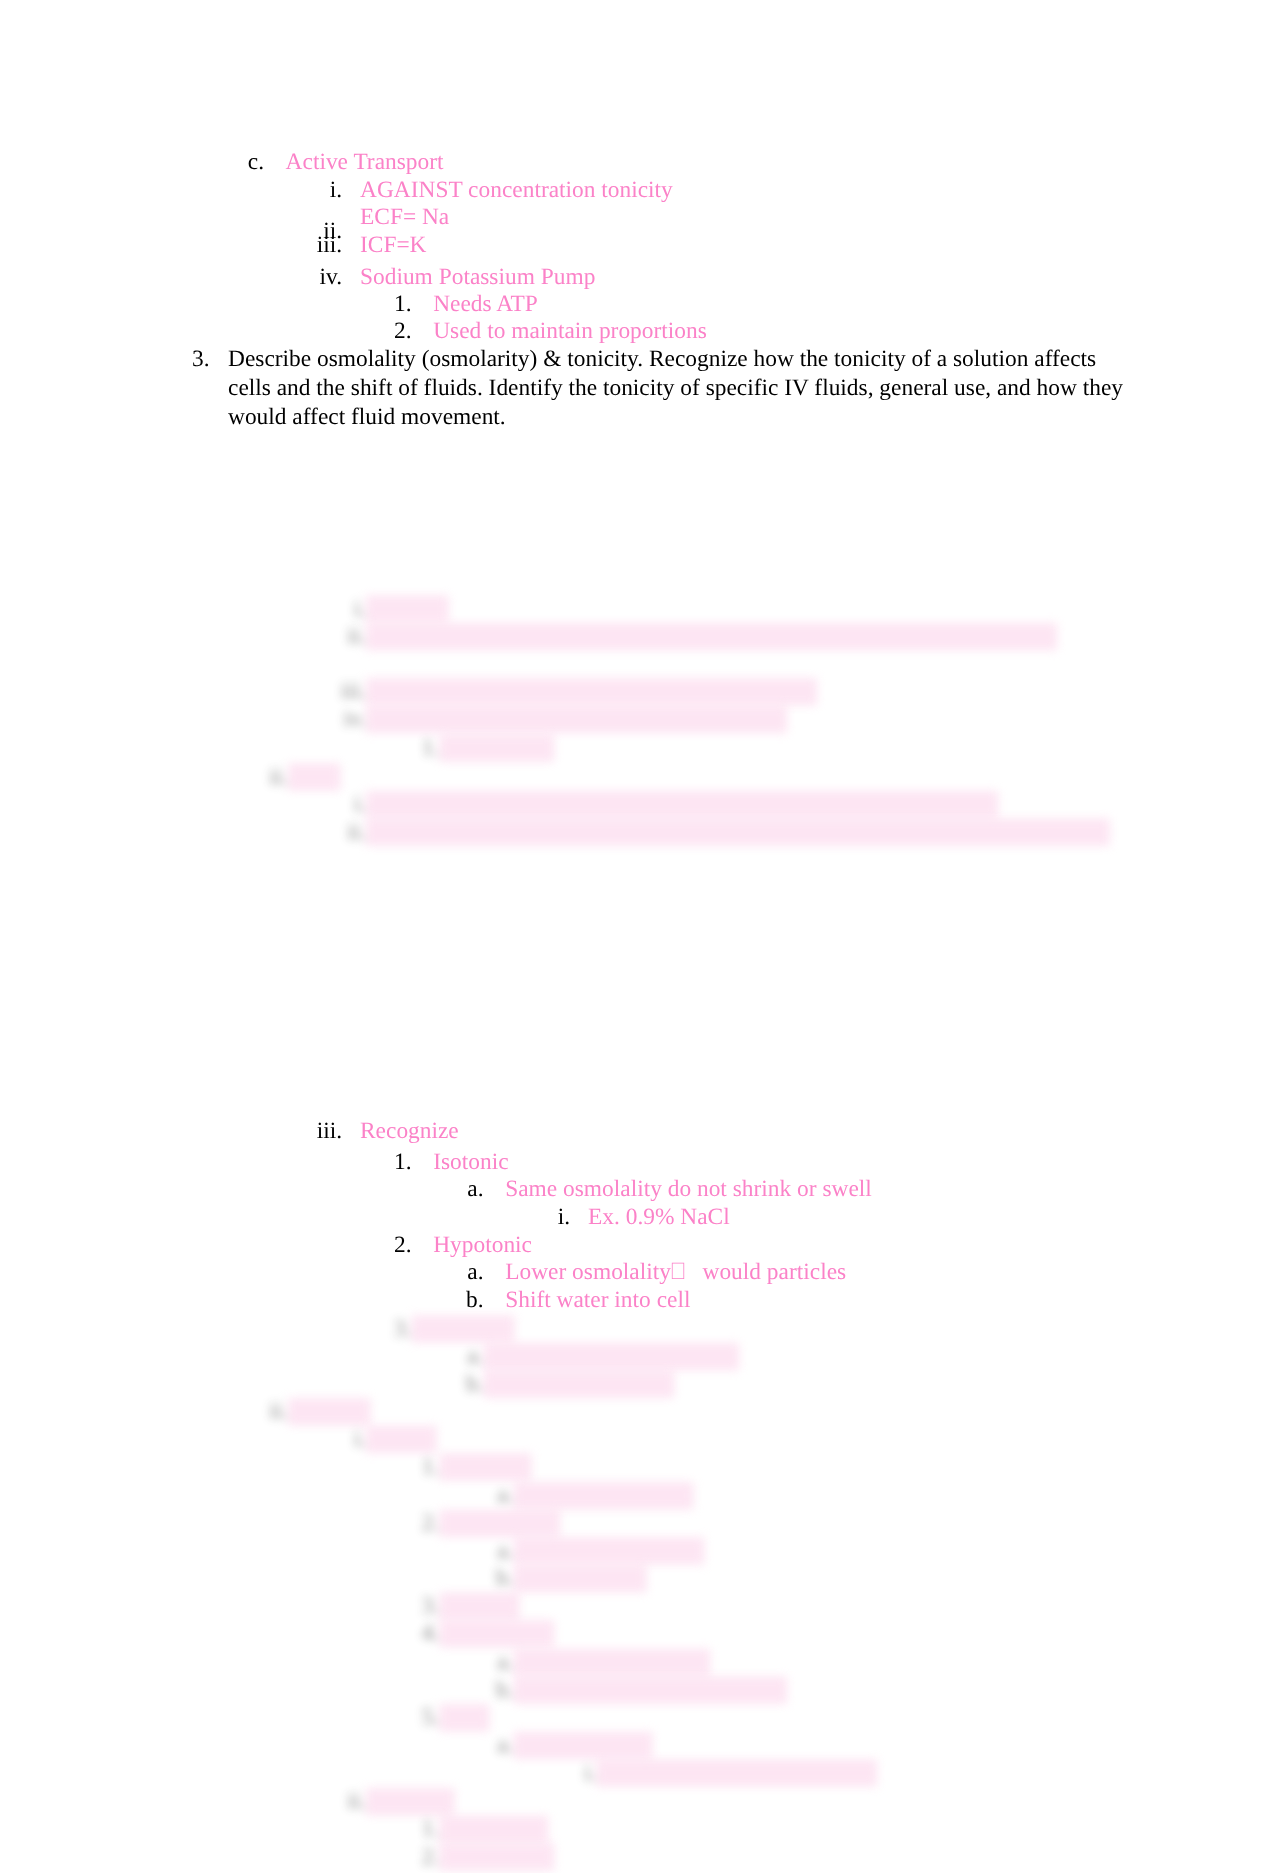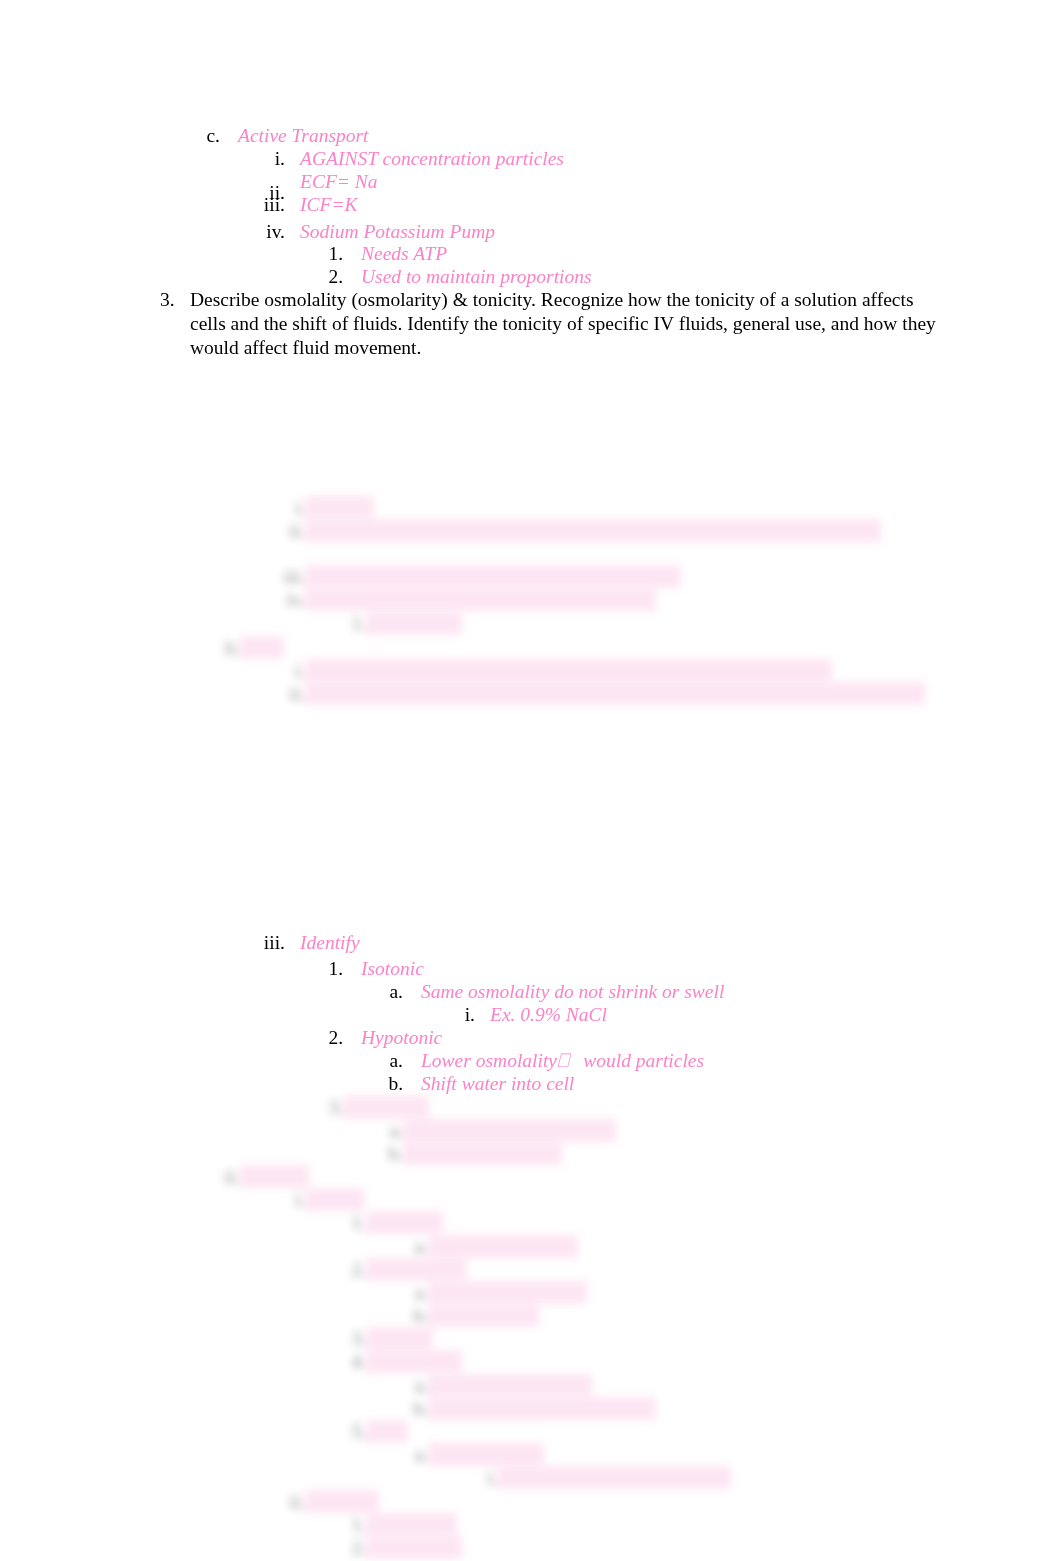--- a/index.html
+++ b/index.html
@@ -31,21 +31,21 @@
     font-size: 19.5px;
   }
   .row .marker {
     color: #000000;
     text-align: right;
     flex: 0 0 auto;
   }
   .row .txt {
     flex: 0 1 auto;
   }
-  .pink  { color: #fb82c8; font-style: italic; }
+  .pink  { color: #fb82c8; }
 
   
   .para {
     position: absolute;
     font-size: 19.5px;
     line-height: 24.2px;
     color: #000000;
     text-align: left;
   }
   .para .marker {
@@ -75,21 +75,21 @@
 
 <div class="page">
 
   <div class="row" style="left:190px; top:124px;">
     <span class="marker" style="width:30px;">c.</span>
     <span class="txt pink" style="padding-left:18px;">Active Transport</span>
   </div>
 
   <div class="row" style="left:250px; top:147px;">
     <span class="marker" style="width:35px;">i.</span>
-    <span class="txt pink" style="padding-left:15px;">AGAINST concentration particles</span>
+    <span class="txt pink" style="padding-left:15px;">AGAINST concentration tonicity</span>
   </div>
 
   <div class="row" style="left:250px; top:170px;">
     <span class="marker" style="width:35px;margin-top:11px;">ii.</span>
     <span class="txt pink" style="padding-left:15px;">ECF= Na</span>
   </div>
 
   <div class="row" style="left:250px; top:193px;">
     <span class="marker" style="width:35px;">iii.</span>
     <span class="txt pink" style="padding-left:15px;">ICF=K</span>
@@ -150,21 +150,21 @@
     <span class="txt w" style="padding-left:15px; background:#fcd6ec; max-width:620px;">&nbsp;&nbsp;&nbsp;&nbsp;&nbsp;&nbsp;&nbsp;&nbsp;&nbsp;&nbsp;&nbsp;&nbsp;&nbsp;&nbsp;&nbsp;&nbsp;&nbsp;&nbsp;&nbsp;&nbsp;&nbsp;&nbsp;&nbsp;&nbsp;&nbsp;&nbsp;&nbsp;&nbsp;&nbsp;&nbsp;&nbsp;&nbsp;&nbsp;&nbsp;&nbsp;&nbsp;&nbsp;&nbsp;&nbsp;&nbsp;&nbsp;&nbsp;&nbsp;&nbsp;&nbsp;&nbsp;&nbsp;&nbsp;&nbsp;&nbsp;&nbsp;&nbsp;&nbsp;&nbsp;&nbsp;&nbsp;&nbsp;&nbsp;&nbsp;&nbsp;&nbsp;&nbsp;&nbsp;&nbsp;&nbsp;&nbsp;&nbsp;&nbsp;&nbsp;&nbsp;&nbsp;&nbsp;&nbsp;&nbsp;&nbsp;&nbsp;&nbsp;&nbsp;&nbsp;&nbsp;&nbsp;&nbsp;&nbsp;&nbsp;&nbsp;&nbsp;&nbsp;&nbsp;&nbsp;&nbsp;&nbsp;&nbsp;&nbsp;&nbsp;&nbsp;&nbsp;&nbsp;&nbsp;&nbsp;&nbsp;&nbsp;&nbsp;&nbsp;&nbsp;&nbsp;</span>
   </div>
 
   <div class="blur-row" style="left:270px; top:682px;">
     <span class="marker" style="width:35px;">ii.</span>
     <span class="txt w" style="padding-left:15px; background:#fcd6ec; max-width:645px;">&nbsp;&nbsp;&nbsp;&nbsp;&nbsp;&nbsp;&nbsp;&nbsp;&nbsp;&nbsp;&nbsp;&nbsp;&nbsp;&nbsp;&nbsp;&nbsp;&nbsp;&nbsp;&nbsp;&nbsp;&nbsp;&nbsp;&nbsp;&nbsp;&nbsp;&nbsp;&nbsp;&nbsp;&nbsp;&nbsp;&nbsp;&nbsp;&nbsp;&nbsp;&nbsp;&nbsp;&nbsp;&nbsp;&nbsp;&nbsp;&nbsp;&nbsp;&nbsp;&nbsp;&nbsp;&nbsp;&nbsp;&nbsp;&nbsp;&nbsp;&nbsp;&nbsp;&nbsp;&nbsp;&nbsp;&nbsp;&nbsp;&nbsp;&nbsp;&nbsp;&nbsp;&nbsp;&nbsp;&nbsp;&nbsp;&nbsp;&nbsp;&nbsp;&nbsp;&nbsp;&nbsp;&nbsp;&nbsp;&nbsp;&nbsp;&nbsp;&nbsp;&nbsp;&nbsp;&nbsp;&nbsp;&nbsp;&nbsp;&nbsp;&nbsp;&nbsp;&nbsp;&nbsp;&nbsp;&nbsp;&nbsp;&nbsp;&nbsp;&nbsp;&nbsp;&nbsp;&nbsp;&nbsp;&nbsp;&nbsp;&nbsp;&nbsp;&nbsp;&nbsp;&nbsp;&nbsp;&nbsp;&nbsp;&nbsp;&nbsp;&nbsp;&nbsp;&nbsp;&nbsp;&nbsp;&nbsp;&nbsp;&nbsp;&nbsp;&nbsp;&nbsp;&nbsp;&nbsp;&nbsp;</span>
   </div>
 
   <div class="row" style="left:250px; top:931px;">
     <span class="marker" style="width:35px;">iii.</span>
-    <span class="txt pink" style="padding-left:15px;">Identify</span>
+    <span class="txt pink" style="padding-left:15px;">Recognize</span>
   </div>
 
   <div class="row" style="left:315px; top:957px;">
     <span class="marker" style="width:28px;">1.</span>
     <span class="txt pink" style="padding-left:18px;">Isotonic</span>
   </div>
 
   <div class="row" style="left:375px; top:980px;">
     <span class="marker" style="width:28px;">a.</span>
     <span class="txt pink" style="padding-left:18px;">Same osmolality do not shrink or swell</span>

